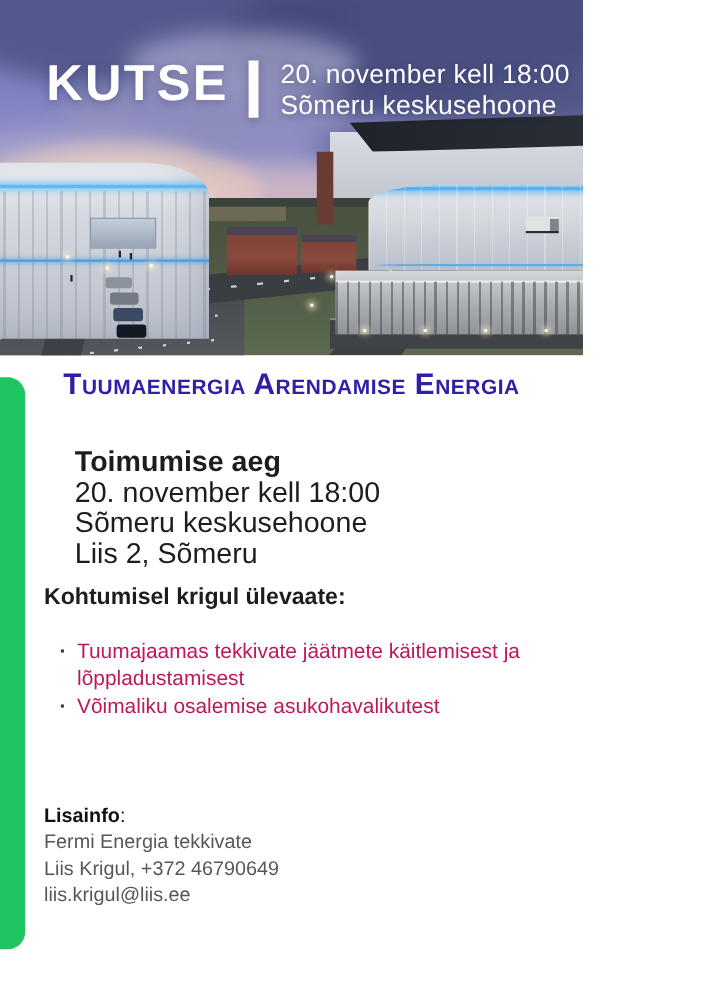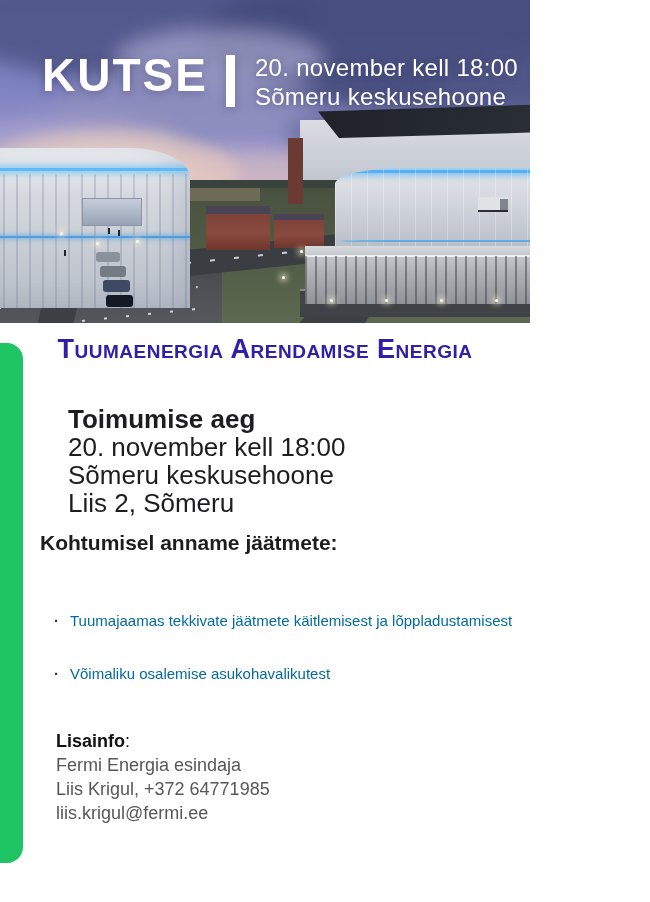--- a/index.html
+++ b/index.html
@@ -85,23 +85,23 @@
 
   
   .green-tab{position:absolute;left:0;top:343px;width:23px;height:520px;background:var(--accent-green,#1FC463);
              border-radius:0 16px 16px 0;}
   .title{position:absolute;left:0;top:334px;width:100%;text-align:center;
          font-variant:small-caps;font-weight:bold;font-size:27px;letter-spacing:.5px;color:var(--indigo,#2E20A8);}
   .event{position:absolute;left:52px;top:405px;font-size:26px;line-height:28px;margin-left:16px;}
   .event .h{font-weight:bold;}
   .overview{position:absolute;left:40px;top:531px;font-size:21px;font-weight:bold;}
   .bullets{position:absolute;left:54px;top:581px;width:526px;margin:0;padding:0;list-style:none;}
-  .bullets li{position:relative;padding-left:16px;font-size:15px;line-height:24.5px;margin-bottom:1px;color:#0369a1;margin-top:28px;}
+  .bullets li{position:relative;padding-left:16px;font-size:19px;line-height:24.5px;margin-bottom:1px;color:#be185d;}
   .bullets li::before{content:"·";position:absolute;left:0;top:0;font-weight:bold;color:#333;}
-  .contact{position:absolute;left:56px;top:729px;font-size:18px;line-height:24px;color:var(--text-gray,#575757);}
+  .contact{position:absolute;left:40px;top:729px;font-size:18px;line-height:24px;color:var(--text-gray,#575757);}
   .contact .h{font-weight:bold;color:#111;}
   .contact .h-suffix{font-weight:normal;color:#111;}
 
   .logo{position:absolute;left:538px;top:799px;width:104px;height:86px;}
 </style>
 </head>
 <body>
 
 <div class="page">
 
@@ -189,32 +189,32 @@
 
   <div class="title">Tuumaenergia Arendamise Energia</div>
 
   <div class="event">
     <div class="h">Toimumise aeg</div>
     <div>20. november kell 18:00</div>
     <div>Sõmeru keskusehoone</div>
     <div>Liis 2, Sõmeru</div>
   </div>
 
-  <div class="overview">Kohtumisel anname jäätmete:</div>
+  <div class="overview">Kohtumisel krigul ülevaate:</div>
 
   <ul class="bullets">
     <li>Tuumajaamas tekkivate jäätmete käitlemisest ja lõppladustamisest</li>
     <li>Võimaliku osalemise asukohavalikutest</li>
   </ul>
 
   <div class="contact">
     <div><span class="h">Lisainfo</span><span class="h-suffix">:</span></div>
-    <div>Fermi Energia esindaja</div>
-    <div>Liis Krigul, +372 64771985</div>
-    <div>liis.krigul@fermi.ee</div>
+    <div>Fermi Energia tekkivate</div>
+    <div>Liis Krigul, +372 46790649</div>
+    <div>liis.krigul@liis.ee</div>
   </div>
 
   <svg class="logo" viewBox="0 0 104 86" xmlns="http://www.w3.org/2000/svg">
     <circle cx="62" cy="44" r="37" fill="none" stroke="#2B1BCE" stroke-width="5"></circle>
     <g fill="#2B1BCE">
       <rect x="4" y="25" width="17" height="48"></rect>
       <rect x="4" y="25" width="44" height="13"></rect>
       <rect x="4" y="47" width="40" height="12"></rect>
     </g>
     <circle cx="57" cy="49" r="6" fill="#1FC463"></circle>

